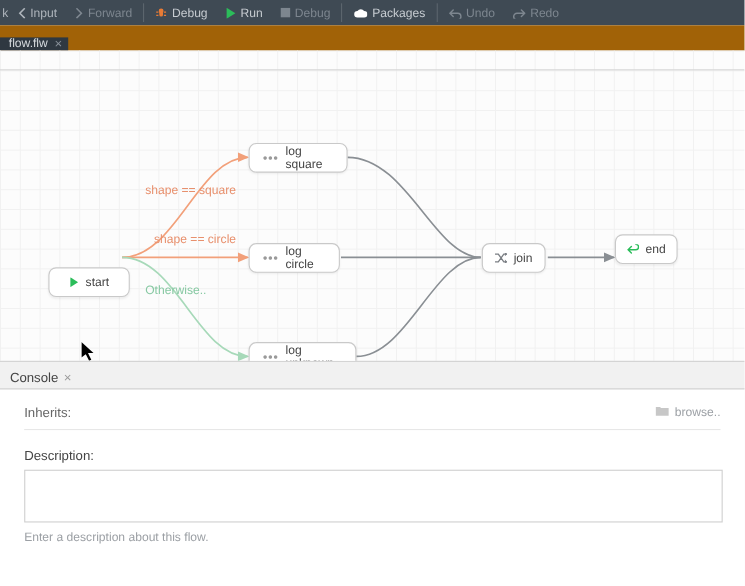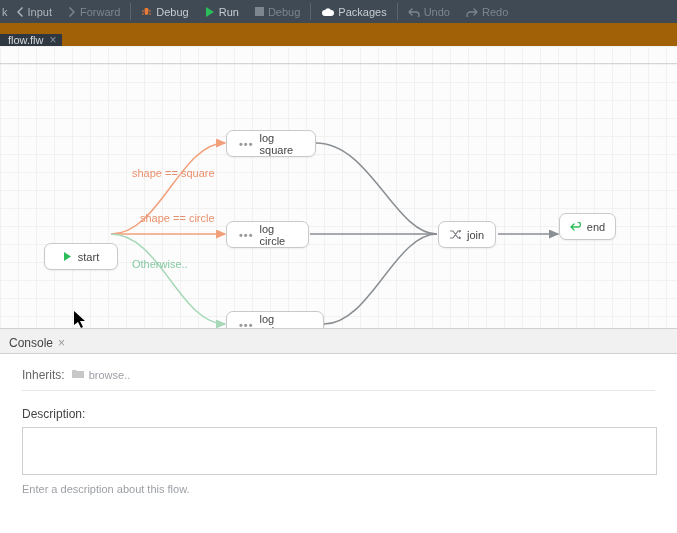--- a/index.html
+++ b/index.html
@@ -148,20 +148,21 @@
 
 .panel-body {
   padding: 14px 22px;
   color: #555;
 }
 .row {
   display: flex;
   align-items: center;
   gap: 7px;
   margin-bottom: 6px;
+  justify-content: space-between;
 }
 .label { color: #666; }
 .browse {
   display: flex;
   align-items: center;
   gap: 5px;
   color: #9ca0a5;
   font-size: 11px;
   cursor: pointer;
 }

